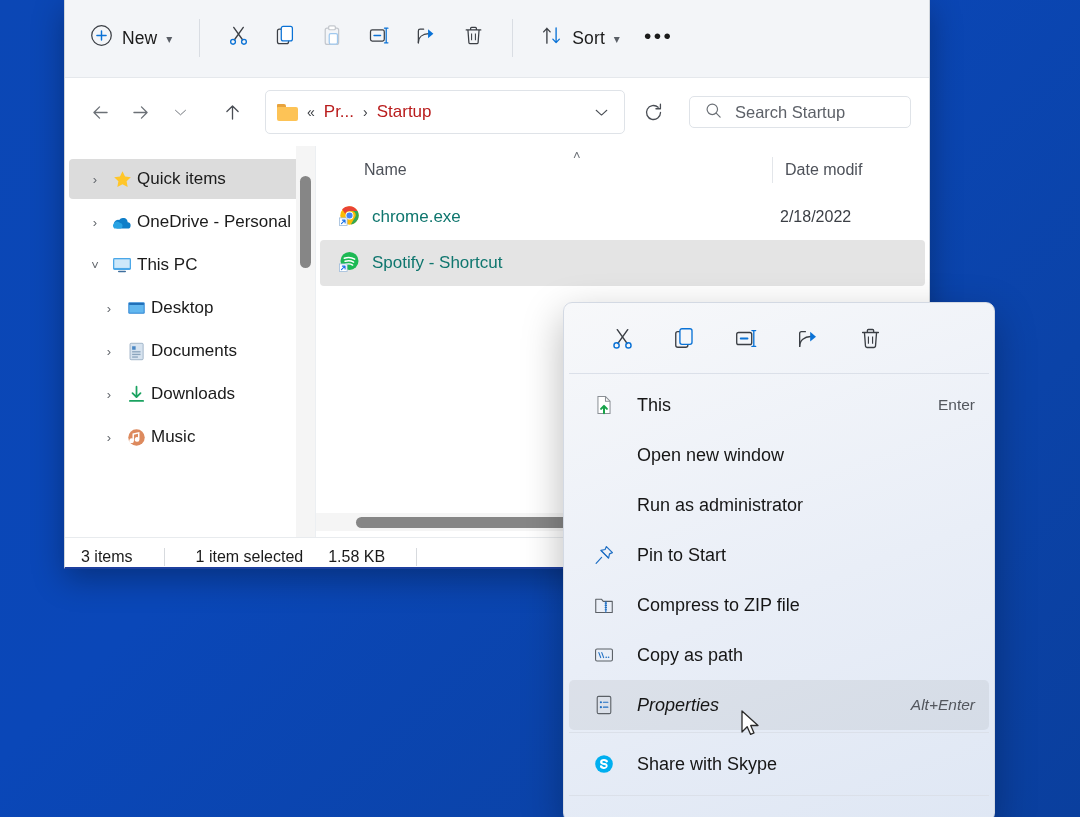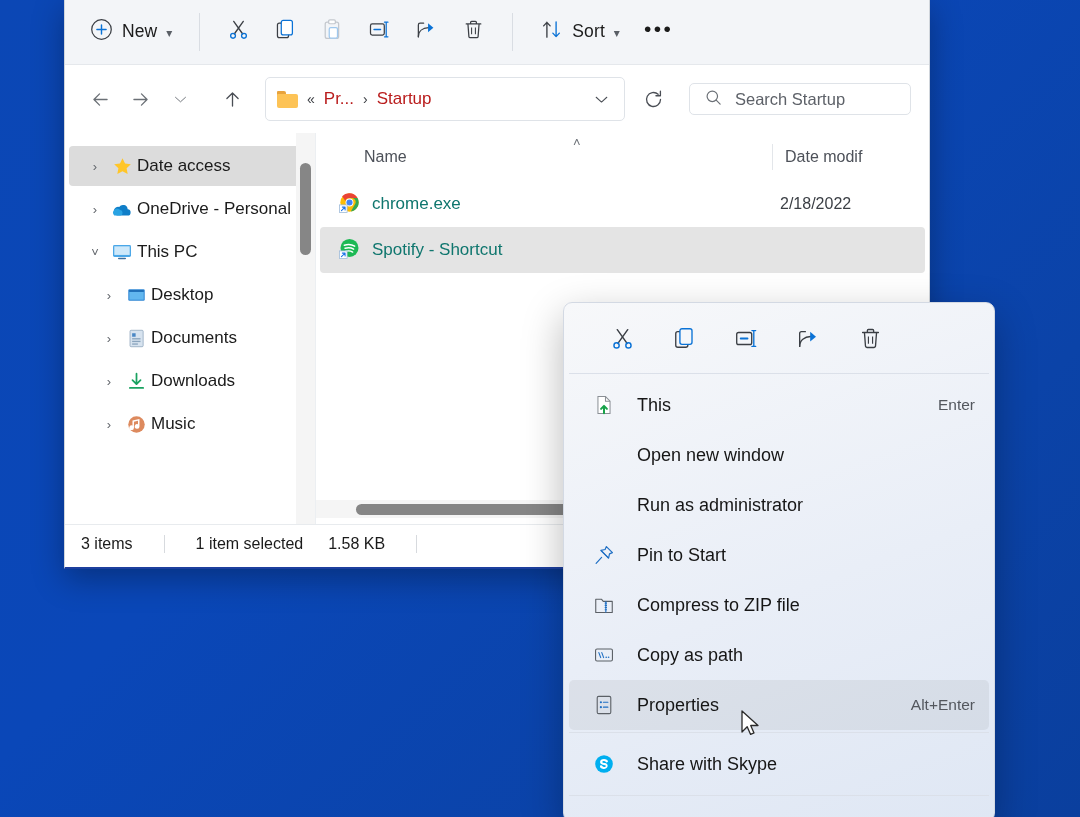--- a/index.html
+++ b/index.html
@@ -21,21 +21,21 @@
     background: #ffffff;
     border: 1px solid #d0d5db;
     border-top: none;
     border-bottom: 2px solid #1d3f9e;
     box-shadow: 0 10px 30px rgba(0,0,0,.30);
     overflow: hidden;
   }
 
   
   .cmdbar {
-    height: 66px;
+    height: 79px;
     background: #f3f5f8;
     border-bottom: 1px solid #e5e8ec;
     display: flex; align-items: center;
     padding: 0 14px;
     gap: 2px;
   }
   .cb-btn {
     display: flex; align-items: center; justify-content: center;
     gap: 9px;
     height: 40px; min-width: 40px;
@@ -201,21 +201,21 @@
     width: 62px; height: 46px;
     display:flex; align-items:center; justify-content:center;
     border-radius:5px; cursor:default;
   }
   .ctx-hr { height:1px; background:#dbe0e9; margin: 2px 0 6px 0; }
   .ctx-item {
     height: 50px; display:flex; align-items:center;
     border-radius: 5px; padding: 0 14px 0 24px;
     cursor: default;
   }
-  .ctx-item.hl { background: rgba(0,0,0,.055); }
+  .ctx-item.hl { background: rgba(0,0,0,.055); font-style: italic; }
   .ctx-ico { width: 44px; flex:none; display:flex; align-items:center; }
   .ctx-label { font-size: 18px; color:#161616; flex:1; white-space:nowrap; }
   .ctx-accel { font-size: 15.5px; color:#53575e; }
   .ctx-item.noico .ctx-label { padding-left: 44px; }
 
   .cursor { position:absolute; left: 741px; top: 710px; width:22px; height:30px; pointer-events:none; }
 </style>
 </head>
 <body>
 
@@ -366,21 +366,21 @@
 
     <div class="sidebar">
 
       <div class="nav-item sel">
         <span class="ni-chev">›</span>
         <span class="ni-ico">
           <svg width="21" height="21" viewBox="0 0 24 24">
               <path d="M12 2.6l2.9 6 6.6.9-4.8 4.6 1.2 6.5-5.9-3.1-5.9 3.1 1.2-6.5L2.5 9.5l6.6-.9z" fill="#ffc629"></path>
             </svg>
         </span>
-        <span class="ni-label">Date access</span>
+        <span class="ni-label">Quick items</span>
       </div>
 
       <div class="nav-item">
         <span class="ni-chev">›</span>
         <span class="ni-ico">
           <svg width="22" height="22" viewBox="0 0 24 24">
               <path d="M6.8 19.2h11a3.4 3.4 0 00.4-6.8 5.1 5.1 0 00-9.3-2.6A4 4 0 006.8 19.2z" fill="#0f7ec8"></path>
               <path d="M3.6 19.2h6.6a3.1 3.1 0 00-.2-6.1 4 4 0 00-6.4 6.1z" fill="#29a3e3"></path>
             </svg>
         </span>

